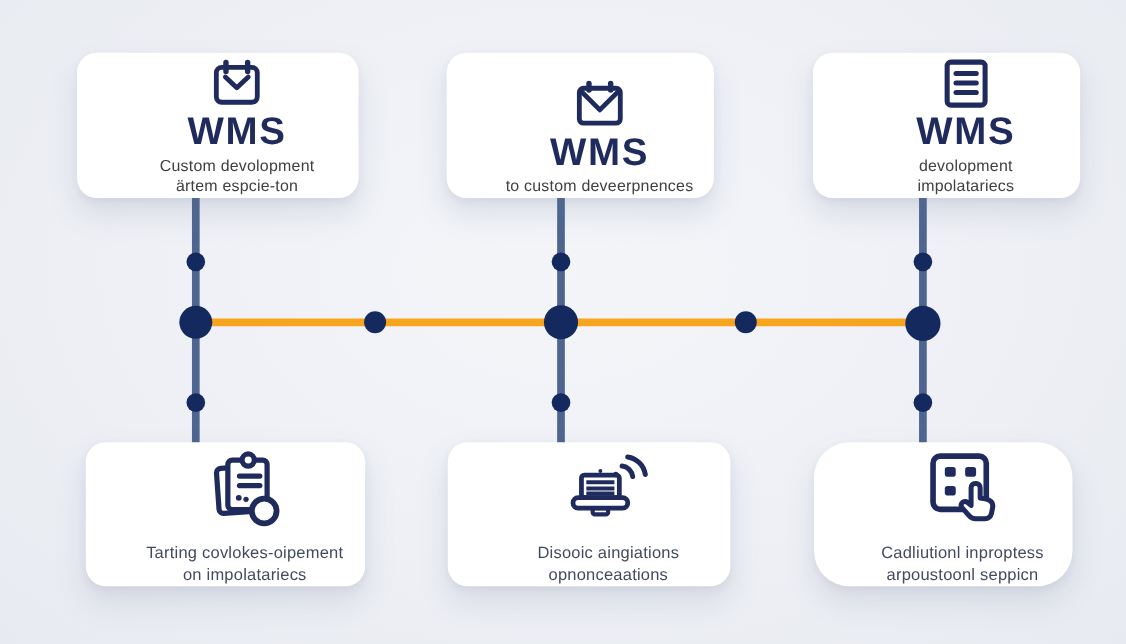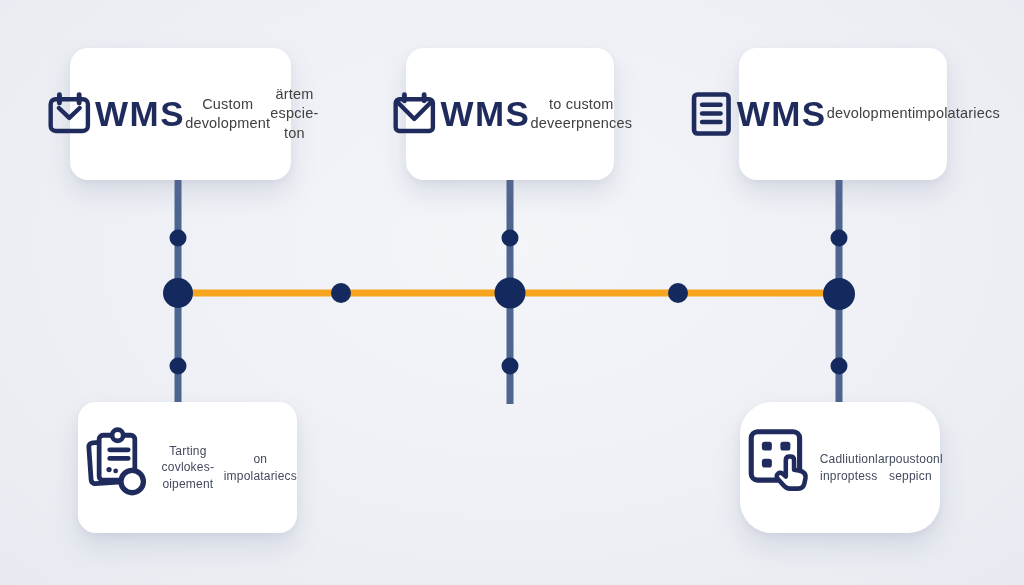--- a/index.html
+++ b/index.html
@@ -14,22 +14,23 @@
     background:radial-gradient(ellipse at 50% 42%, #f3f5f9 0%, #eef0f5 55%, #e7eaf0 100%);
   }
   #connector-layer{
     position:absolute;left:0;top:0;width:1024px;height:585px;
   }
   .card{
     position:absolute;
     background:#ffffff;
     border-radius:18px;
     box-shadow:0 14px 26px rgba(104,118,150,.17), 0 3px 7px rgba(104,118,150,.08);
-    display:flex;align-items:center;justify-content:center;
+    display:flex;flex-direction:column;align-items:center;justify-content:flex-end;
     text-align:center;
+    padding-left:35px;
   }
   .card.top{top:48px;height:132px;}
   .card.bottom{top:402px;height:131px;}
   #card-top-1{left:70px;width:221px;}
   #card-top-2{left:406px;width:208px;}
   #card-top-3{left:739px;width:208px;}
   #card-bottom-1{left:78px;width:219px;}
   #card-bottom-2{left:407px;width:222px;}
   #card-bottom-3{left:740px;width:200px;border-radius:32px;}
   .card-icon{flex:0 0 auto;line-height:0;}
@@ -37,21 +38,21 @@
   .card.bottom .card-icon svg{height:74px;}
   .wms-title{
     font-size:35px;font-weight:800;color:#1e2b5c;
     letter-spacing:1.5px;line-height:1;margin:3px 0 5px 0;
   }
   .sub-line{
     font-size:14.5px;font-weight:500;color:#404040;
     line-height:1.32;letter-spacing:.2px;
   }
   .bottom-line{
-    font-size:12px;font-weight:500;color:#434a5e;
+    font-size:15px;font-weight:500;color:#434a5e;
     line-height:1.35;letter-spacing:.2px;
   }
   .card.bottom .card-icon{margin-bottom:10px;}
 </style>
 </head>
 <body>
 
 <div id="canvas">
 
   <svg id="connector-layer" viewBox="0 0 1024 585" xmlns="http://www.w3.org/2000/svg">
@@ -128,20 +129,38 @@
         <line x1="24" y1="24.5" x2="38" y2="24.5" stroke-width="3.6" stroke-linecap="round"></line>
         <circle cx="23.5" cy="33" r="2" fill="#1e2b5c" stroke="none"></circle>
         <circle cx="28.5" cy="34" r="1.8" fill="#1e2b5c" stroke="none"></circle>
         <circle cx="41" cy="42" r="8.5" fill="#ffffff" stroke-width="4"></circle>
       </svg>
     </span>
     <div class="bottom-line">Tarting covlokes-oipement</div>
     <div class="bottom-line">on impolatariecs</div>
   </div>
 
+  <div class="card bottom" id="card-bottom-2">
+    <span class="card-icon">
+      <svg viewBox="0 0 64 58" fill="none" stroke="#1e2b5c">
+        <circle cx="37.5" cy="17.5" r="1.9" fill="#1e2b5c" stroke="none"></circle>
+        <path d="M42 11.5 a8.5 8.5 0 0 1 7.5 7.5" stroke-width="3.6" stroke-linecap="round"></path>
+        <path d="M46 5 a15 15 0 0 1 12.5 12.5" stroke-width="3.6" stroke-linecap="round"></path>
+        <circle cx="26.5" cy="15" r="1.4" fill="#1e2b5c" stroke="none"></circle>
+        <rect x="13" y="18" width="27" height="16" rx="2" stroke-width="3.4"></rect>
+        <line x1="16.5" y1="23" x2="36.5" y2="23" stroke-width="2.8"></line>
+        <line x1="16.5" y1="27.5" x2="36.5" y2="27.5" stroke-width="2.8"></line>
+        <line x1="16.5" y1="31" x2="36.5" y2="31" stroke-width="2.8"></line>
+        <rect x="7" y="34" width="39" height="7.5" rx="3.6" stroke-width="3.4"></rect>
+        <rect x="21" y="41.5" width="11" height="4.5" rx="1.6" stroke-width="3"></rect>
+      </svg>
+    </span>
+    <div class="bottom-line">Disooic aingiations</div>
+    <div class="bottom-line">opnonceaations</div>
+  </div>
 
   <div class="card bottom" id="card-bottom-3">
     <span class="card-icon">
       <svg viewBox="0 0 58 52" fill="none" stroke="#1e2b5c">
         <rect x="10" y="4" width="34" height="34" rx="4.5" stroke-width="3.6"></rect>
         <rect x="17.5" y="11" width="7" height="6.2" rx="1.8" fill="#1e2b5c" stroke="none"></rect>
         <rect x="30.5" y="11" width="7" height="6.2" rx="1.8" fill="#1e2b5c" stroke="none"></rect>
         <rect x="17.5" y="23" width="7" height="6.2" rx="1.8" fill="#1e2b5c" stroke="none"></rect>
         <path d="M37.5 21.5 c1.6 0 2.6 1 2.6 2.6 v6.6 l3.2 0.6 c3.8 0.7 5.3 2.4 4.8 5.4 l-0.8 3.9 c-0.5 2.2 -2 3.4 -4.3 3.4 h-5.8 c-1.8 0 -3 -0.6 -4.2 -2 l-4.4 -5 c-1 -1.2 -0.9 -2.6 0.2 -3.5 1 -0.9 2.5 -0.7 3.6 0.3 l1.9 1.7 v-11.4 c0 -1.6 1 -2.6 2.6 -2.6 z" fill="#ffffff" stroke-width="3.2" stroke-linejoin="round"></path>
       </svg>

